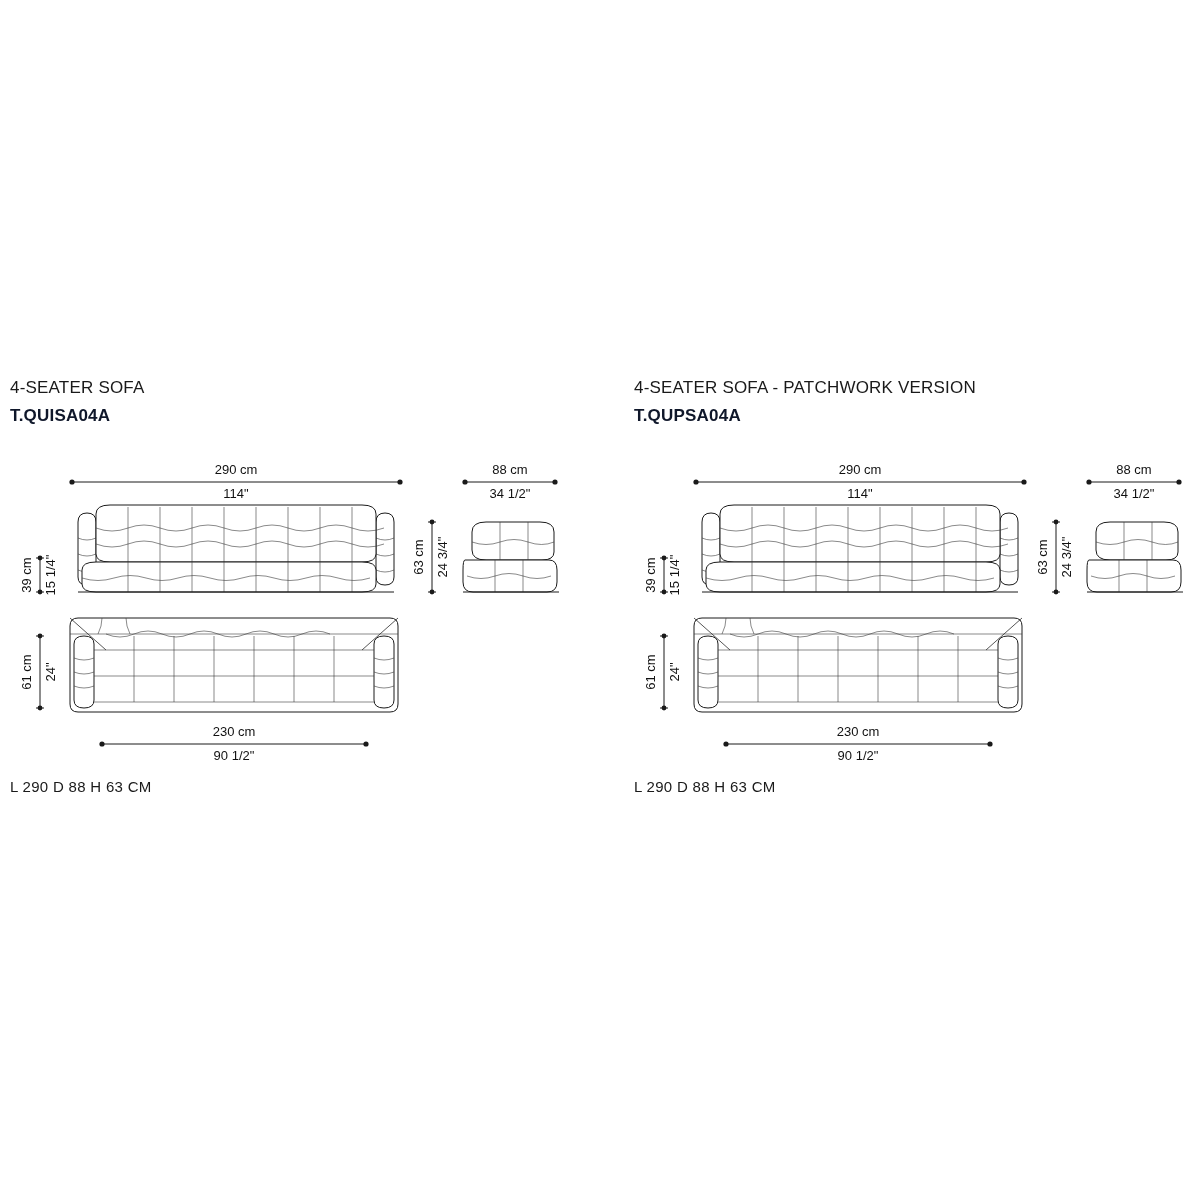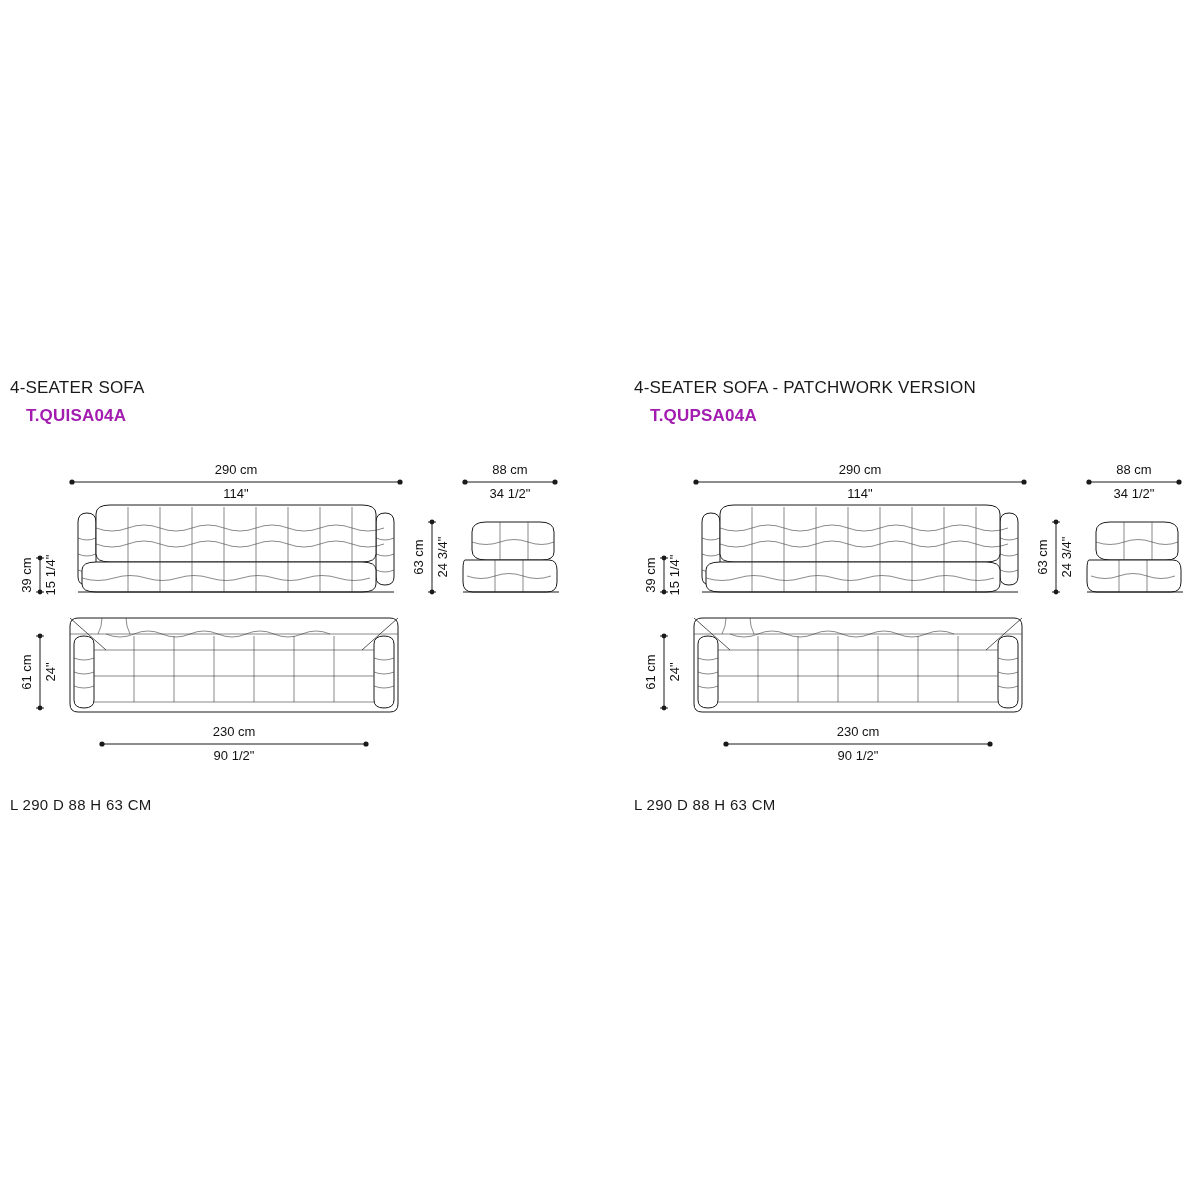--- a/index.html
+++ b/index.html
@@ -34,30 +34,30 @@
     left: 0;
     font-size: 17px;
     letter-spacing: 0.2px;
     color: #1a1a1a;
     white-space: nowrap;
     text-align: center;
   }
   .panel-code {
     position: absolute;
     top: 28px;
-    left: 16px;
+    left: 0;
     font-size: 17px;
     font-weight: bold;
     letter-spacing: 0.2px;
-    color: #a21caf;
+    color: #0f172a;
     white-space: nowrap;
   }
   .panel-footer {
     position: absolute;
-    top: 418px;
+    top: 400px;
     left: 0;
     font-size: 15px;
     letter-spacing: 0.3px;
     color: #1a1a1a;
     white-space: nowrap;
   }
 
   .drawing {
     position: absolute;
     top: 76px;

